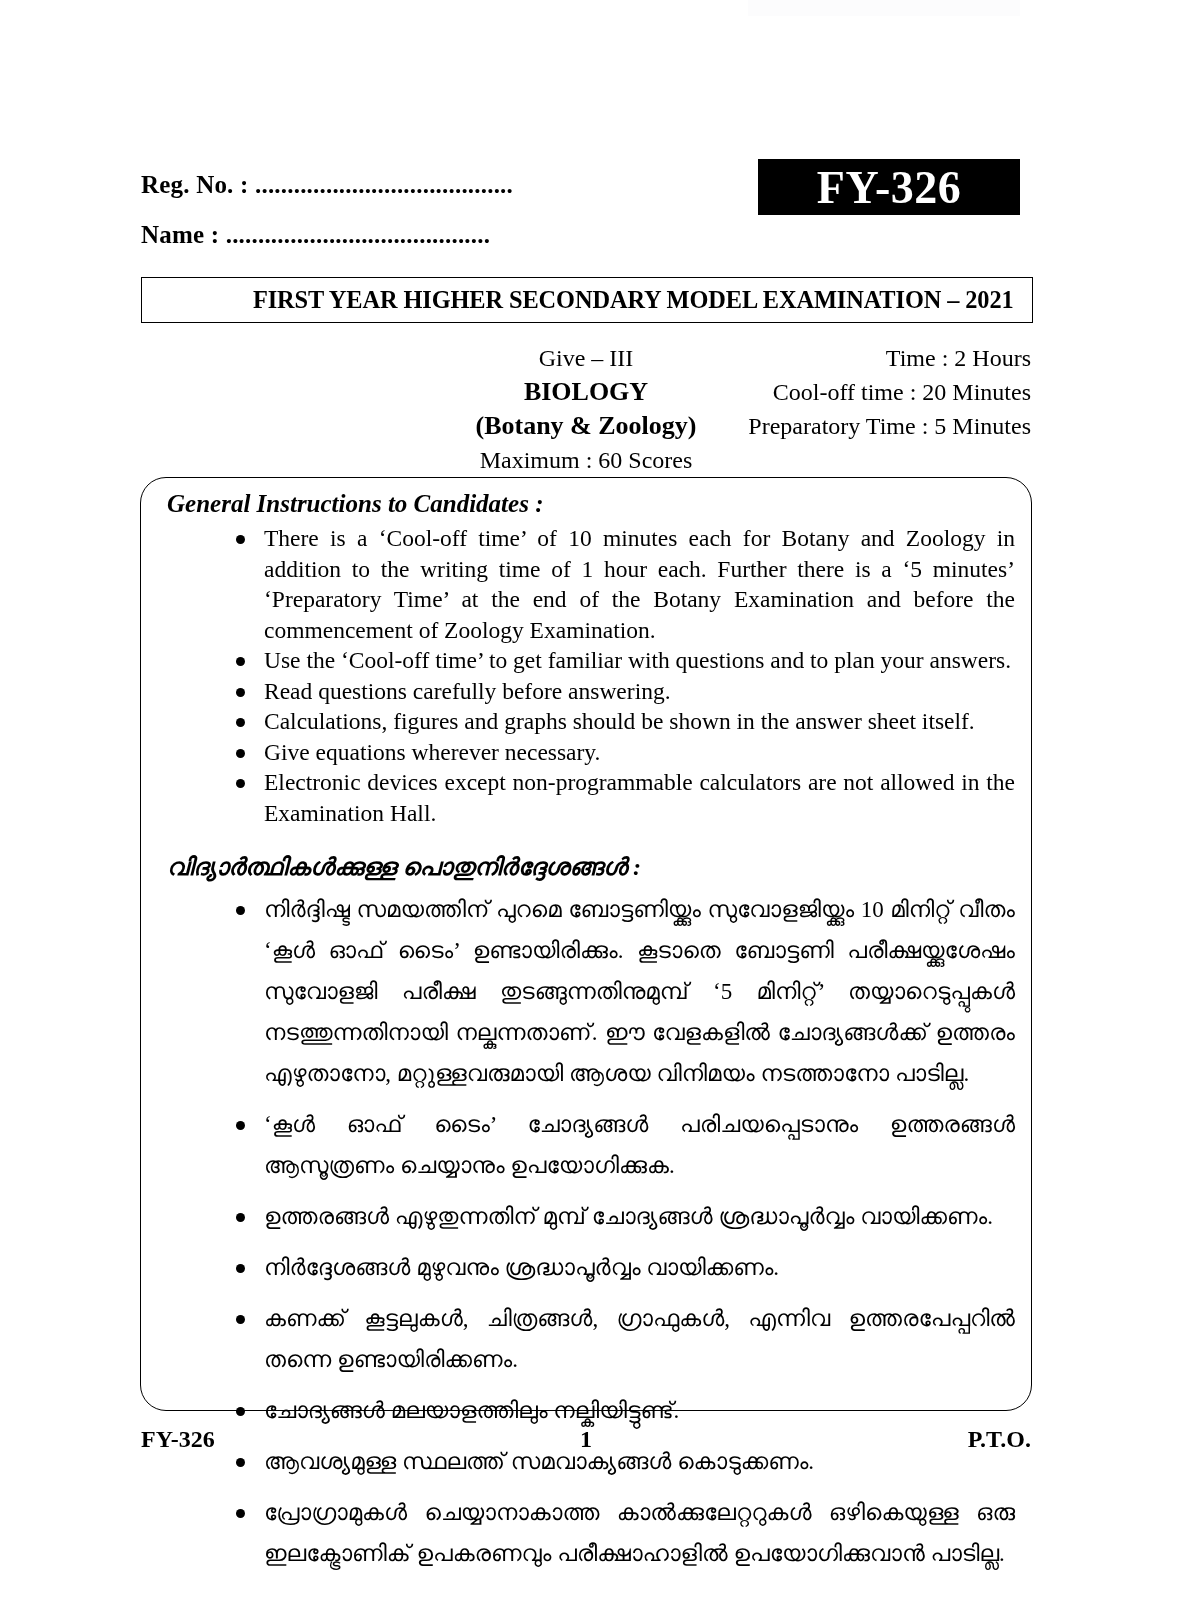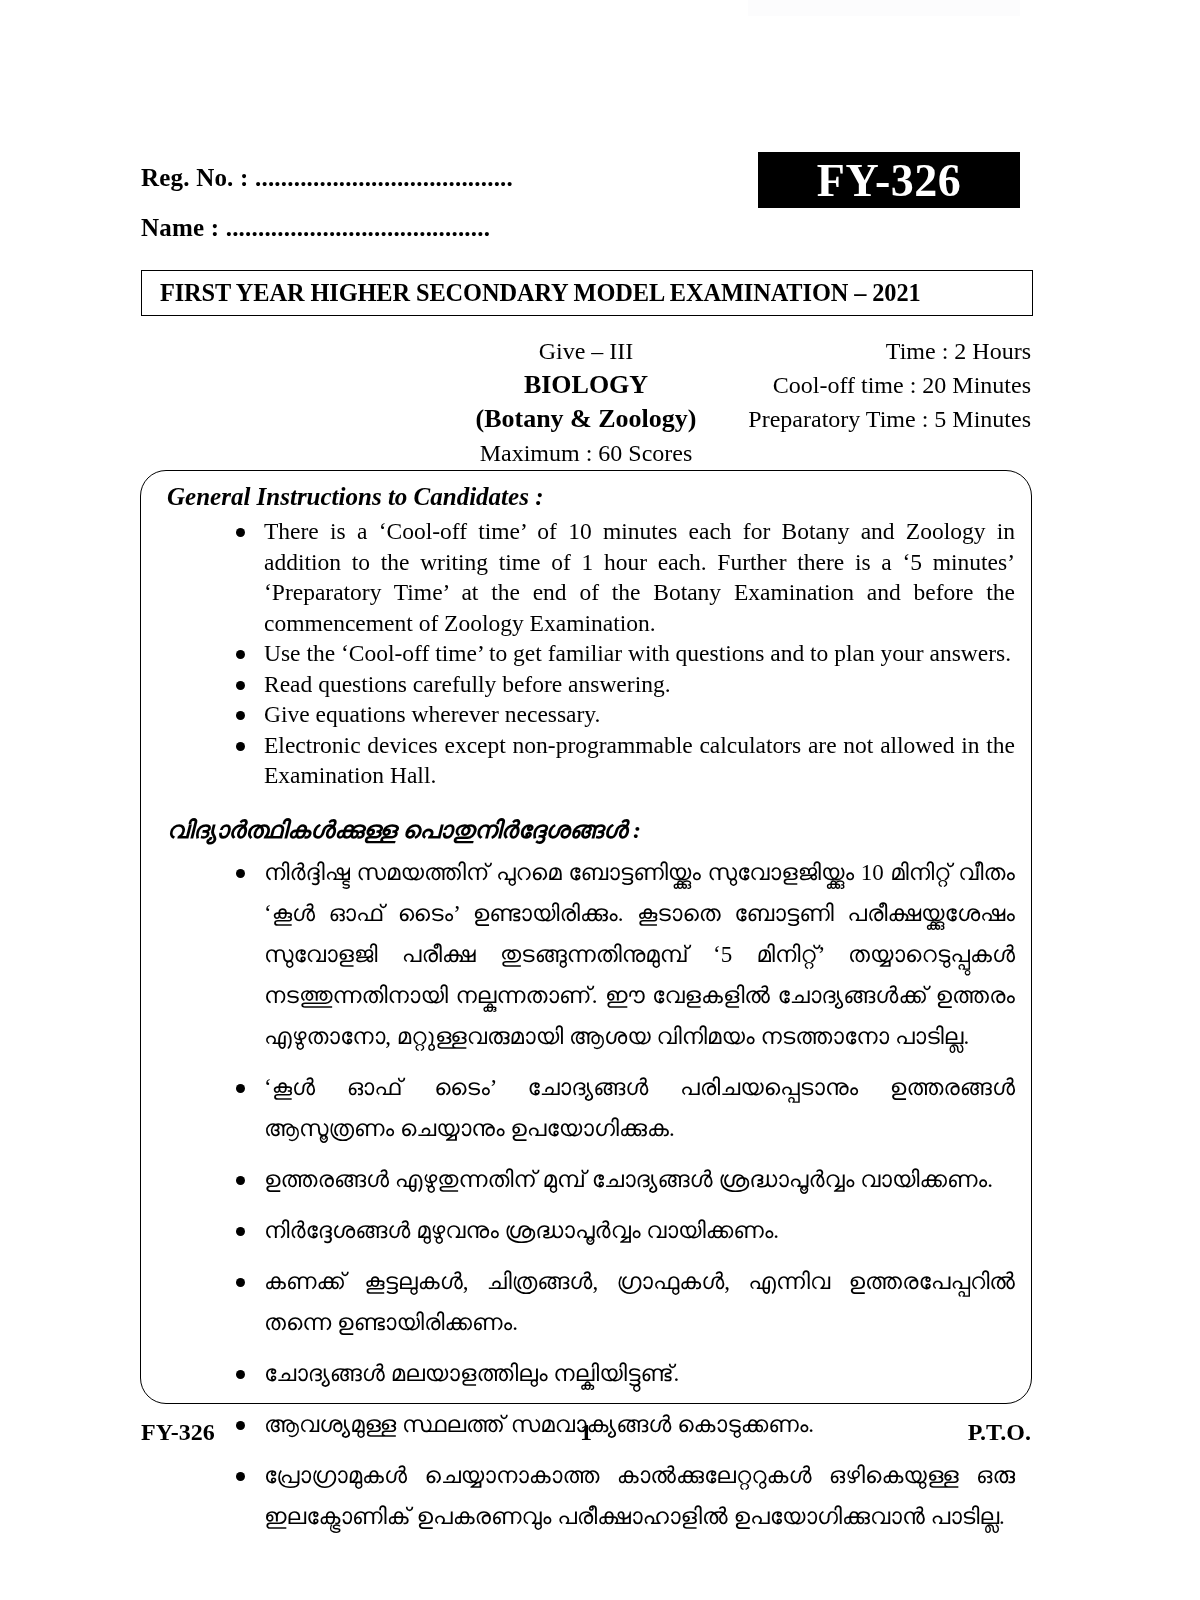--- a/index.html
+++ b/index.html
@@ -21,21 +21,21 @@
     position: absolute;
     top: 0;
     left: 748px;
     width: 272px;
     height: 16px;
     background: #fcfcfd;
   }
 
   .page {
     position: absolute;
-    top: 8px;
+    top: 15px;
     left: 0;
     width: 1200px;
     height: 1541px;
   }
 
   
   .header-block {
     position: absolute;
     left: 141px;
     top: 145px;
@@ -68,21 +68,21 @@
   
   .title-box {
     position: absolute;
     left: 141px;
     top: 262px;
     width: 890px;
     height: 44px;
     border: 1.6px solid #000000;
     display: flex;
     align-items: center;
-    justify-content: flex-start;
+    justify-content: flex-end;
   }
   .title-text {
     font-weight: bold;
     font-size: 25.5px;
     transform: scaleX(0.955);
     white-space: nowrap;
     letter-spacing: -0.1px;
   }
 
   
@@ -235,20 +235,21 @@
     </div>
   </div>
 
   <div class="instr-box">
     <div class="instr-inner">
       <div class="instr-heading">General Instructions to Candidates :</div>
       <ul class="bullets">
           <li>There is a ‘Cool-off time’ of 10 minutes each for Botany and Zoology in addition to the writing time of 1 hour each. Further there is a ‘5 minutes’ ‘Preparatory Time’ at the end of the Botany Examination and before the commencement of Zoology Examination.</li>
           <li>Use the ‘Cool-off time’ to get familiar with questions and to plan your answers.</li>
           <li>Read questions carefully before answering.</li>
+          <li>Calculations, figures and graphs should be shown in the answer sheet itself.</li>
           <li>Give equations wherever necessary.</li>
           <li>Electronic devices except non-programmable calculators are not allowed in the Examination Hall.</li>
         </ul>
 
       <div class="instr-heading ml">വിദ്യാർത്ഥികൾക്കുള്ള പൊതുനിർദ്ദേശങ്ങൾ :</div>
       <ul class="bullets ml">
           <li>നിർദ്ദിഷ്ട സമയത്തിന് പുറമെ ബോട്ടണിയ്ക്കും സുവോളജിയ്ക്കും 10 മിനിറ്റ് വീതം ‘കൂൾ ഓഫ് ടൈം’ ഉണ്ടായിരിക്കും. കൂടാതെ ബോട്ടണി പരീക്ഷയ്ക്കുശേഷം സുവോളജി പരീക്ഷ തുടങ്ങുന്നതിനുമുമ്പ് ‘5 മിനിറ്റ്’ തയ്യാറെടുപ്പുകൾ നടത്തുന്നതിനായി നല്കുന്നതാണ്. ഈ വേളകളിൽ ചോദ്യങ്ങൾക്ക് ഉത്തരം എഴുതാനോ, മറ്റുള്ളവരുമായി ആശയ വിനിമയം നടത്താനോ പാടില്ല.</li>
           <li>‘കൂൾ ഓഫ് ടൈം’ ചോദ്യങ്ങൾ പരിചയപ്പെടാനും ഉത്തരങ്ങൾ ആസൂത്രണം ചെയ്യാനും ഉപയോഗിക്കുക.</li>
           <li>ഉത്തരങ്ങൾ എഴുതുന്നതിന് മുമ്പ് ചോദ്യങ്ങൾ ശ്രദ്ധാപൂർവ്വം വായിക്കണം.</li>
           <li>നിർദ്ദേശങ്ങൾ മുഴുവനും ശ്രദ്ധാപൂർവ്വം വായിക്കണം.</li>

